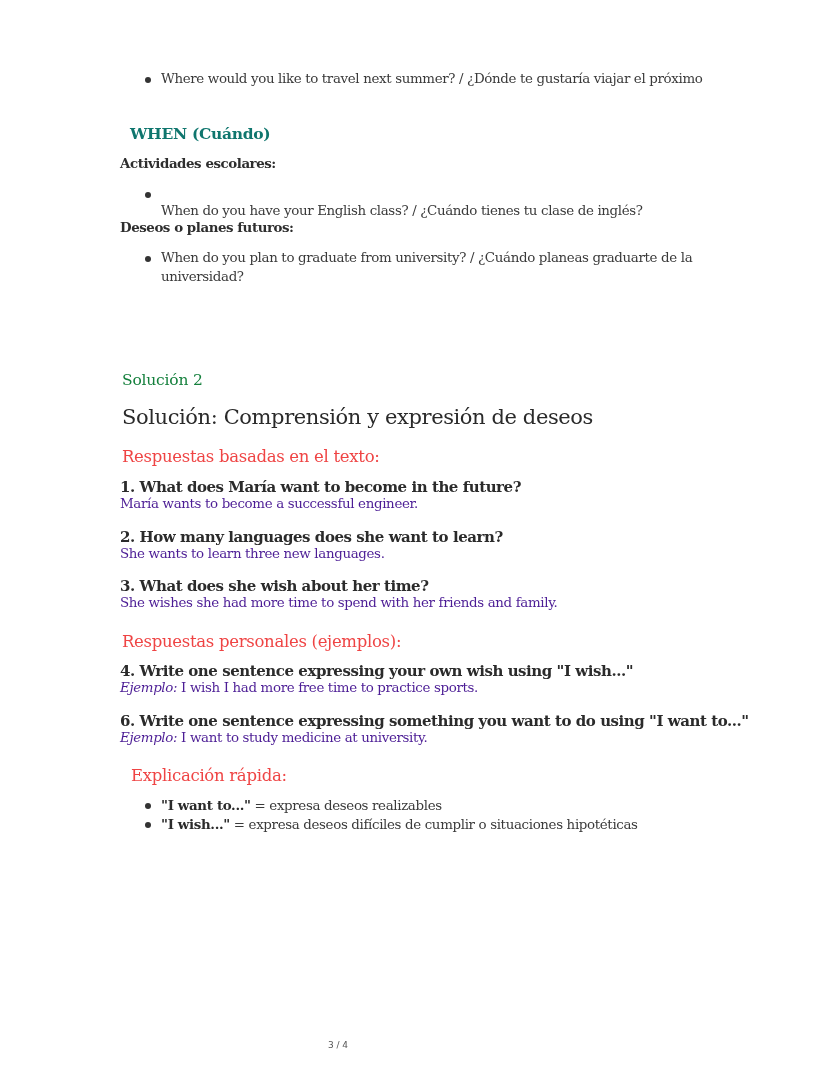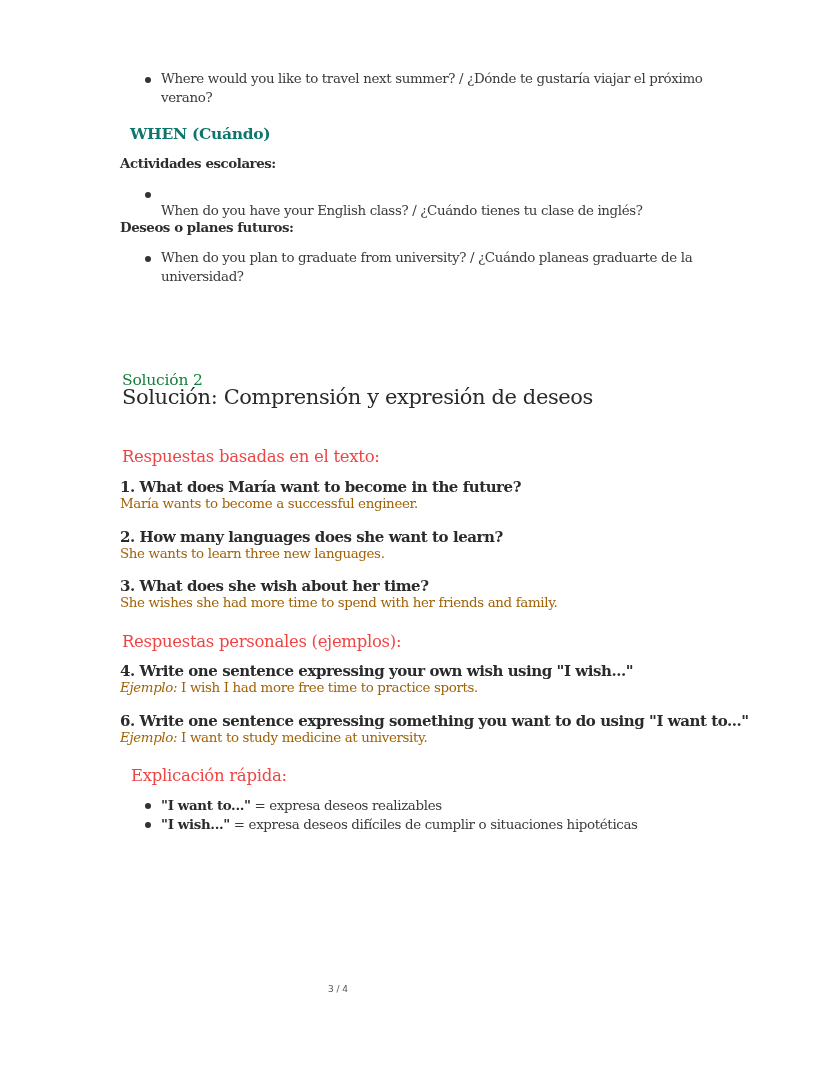--- a/index.html
+++ b/index.html
@@ -10,52 +10,51 @@
   .body-text { font-size: 13.4px; line-height: 18.5px; color: #3a3a3a; letter-spacing: -0.35px; }
   .bold { font-weight: bold; color: #2b2b2b; }
   .bullet-item { position: absolute; left: 161px; width: 560px; }
   .bullet-dot { position: absolute; left: 145px; width: 6px; height: 6px; border-radius: 50%; background: #333; }
   .h3 { font-size: 15.5px; font-weight: bold; color: #0f766e; letter-spacing: -0.3px; margin-left: 8px; }
   .h4 { font-size: 13.4px; font-weight: bold; color: #2e2e2e; letter-spacing: -0.45px; }
   .subtitle { font-size: 15.5px; color: #15803d; letter-spacing: -0.2px; }
   .h1 { font-size: 21px; color: #2a2a2a; letter-spacing: -0.4px; }
   .h2 { font-size: 16.5px; color: #ef4444; letter-spacing: -0.3px; }
   .q { font-size: 15px; font-weight: bold; color: #2b2b2b; letter-spacing: -0.45px; }
-  .a { font-size: 13.4px; color: #a16207; letter-spacing: -0.35px; }
+  .a { font-size: 13.4px; color: #4c1d95; letter-spacing: -0.35px; }
   .it { font-style: italic; }
   .pagenum { font-family: "DejaVu Sans", "Liberation Sans", sans-serif; font-size: 9px; color: #555; }
 </style>
 </head>
 <body>
 
 <div class="page">
 
   <span class="bullet-dot" style="top:77px"></span>
   <div class="bullet-item body-text" style="top:70px">
     <div>Where would you like to travel next summer? / ¿Dónde te gustaría viajar el próximo</div>
-    <div>verano?</div>
   </div>
 
   <div class="abs h3" style="left:122px; top:124px">WHEN (Cuándo)</div>
 
   <div class="abs h4" style="left:120px; top:155px">Actividades escolares:</div>
 
   <span class="bullet-dot" style="top:192px"></span>
   <div class="bullet-item body-text" style="top:202px">When do you have your English class? / ¿Cuándo tienes tu clase de inglés?</div>
 
   <div class="abs h4" style="left:120px; top:219px">Deseos o planes futuros:</div>
 
   <span class="bullet-dot" style="top:256px"></span>
   <div class="bullet-item body-text" style="top:249px">
     <div>When do you plan to graduate from university? / ¿Cuándo planeas graduarte de la</div>
     <div>universidad?</div>
   </div>
 
   <div class="abs subtitle" style="left:122px; top:371px">Solución 2</div>
-  <div class="abs h1" style="left:122px; top:385px">Solución: Comprensión y expresión de deseos</div>
+  <div class="abs h1" style="left:122px; top:405px">Solución: Comprensión y expresión de deseos</div>
   <div class="abs h2" style="left:122px; top:447px">Respuestas basadas en el texto:</div>
 
   <div class="abs" style="left:120px; top:478px; width:600px">
     <div class="q">1. What does María want to become in the future?</div>
     <div class="a">María wants to become a successful engineer.</div>
   </div>
   <div class="abs" style="left:120px; top:528px; width:600px">
     <div class="q">2. How many languages does she want to learn?</div>
     <div class="a">She wants to learn three new languages.</div>
   </div>
@@ -76,14 +75,14 @@
   </div>
 
   <div class="abs h2" style="left:131px; top:766px">Explicación rápida:</div>
 
   <span class="bullet-dot" style="top:803px"></span>
   <div class="bullet-item body-text" style="top:796px"><span class="bold">"I want to..."</span><span> = expresa deseos realizables</span></div>
 
   <span class="bullet-dot" style="top:822px"></span>
   <div class="bullet-item body-text" style="top:815px"><span class="bold">"I wish..."</span><span> = expresa deseos difíciles de cumplir o situaciones hipotéticas</span></div>
 
-  <div class="abs pagenum" style="left:0; width:676px; text-align:center; top:984px">3 / 4</div>
+  <div class="abs pagenum" style="left:0; width:676px; text-align:center; top:1040px">3 / 4</div>
 </div>
 
 </body></html>

